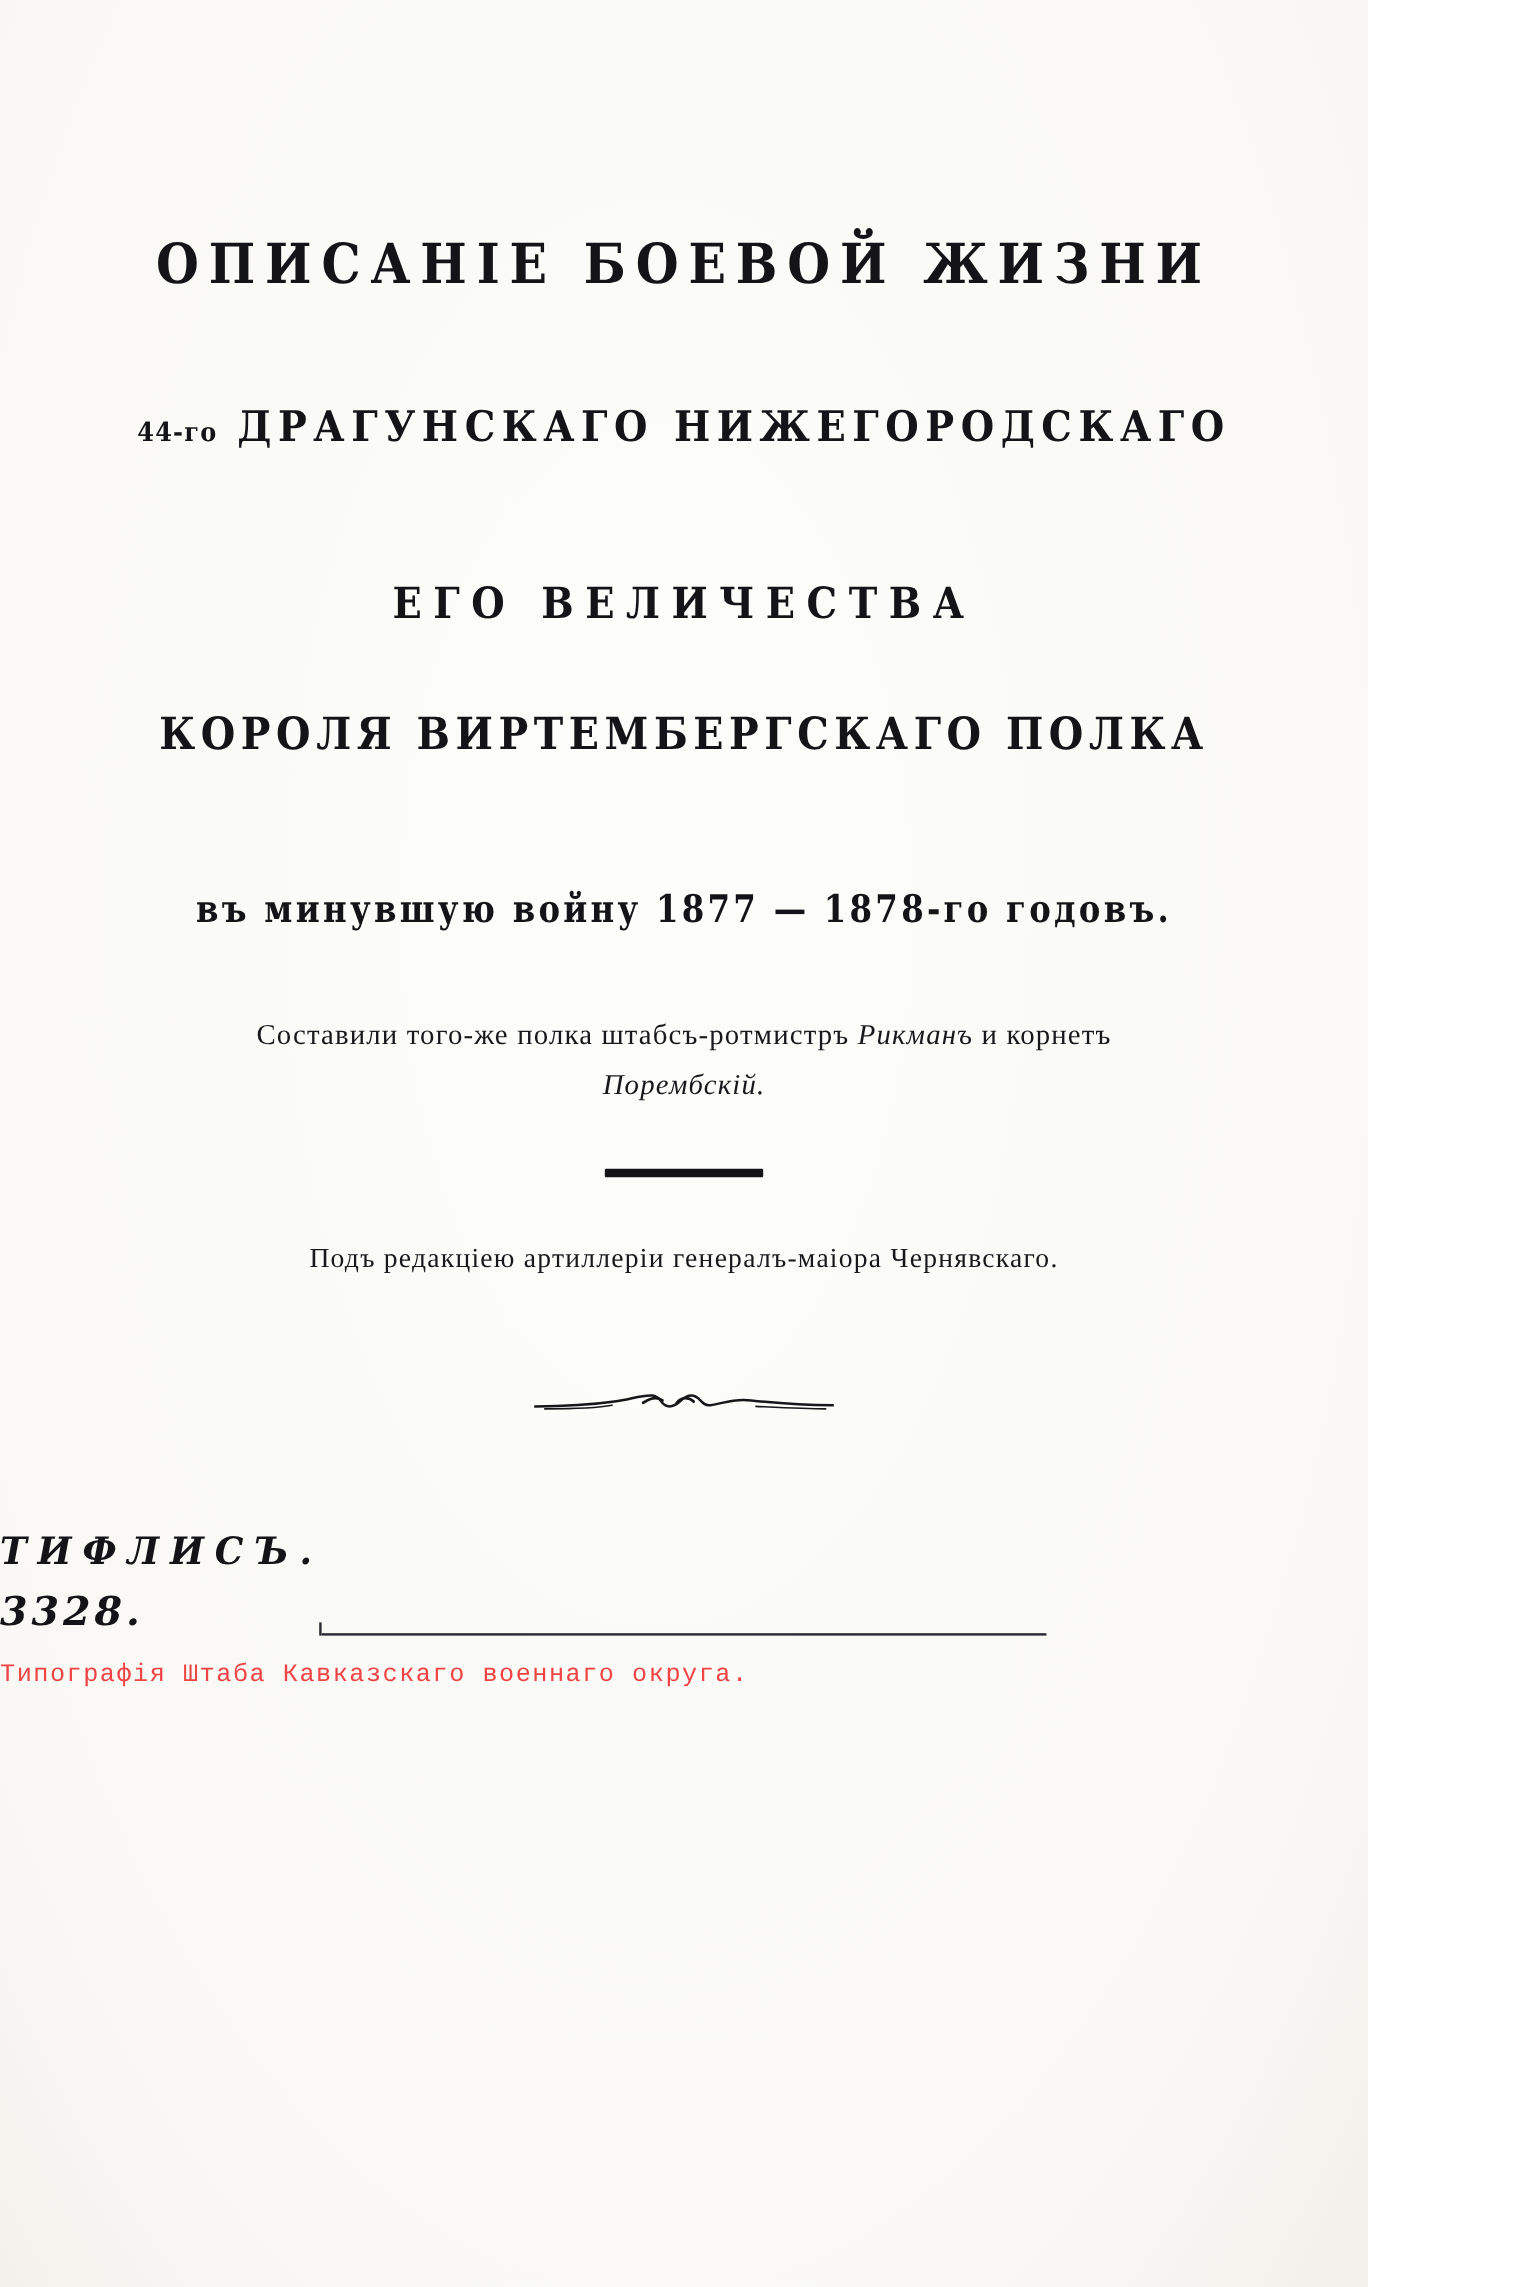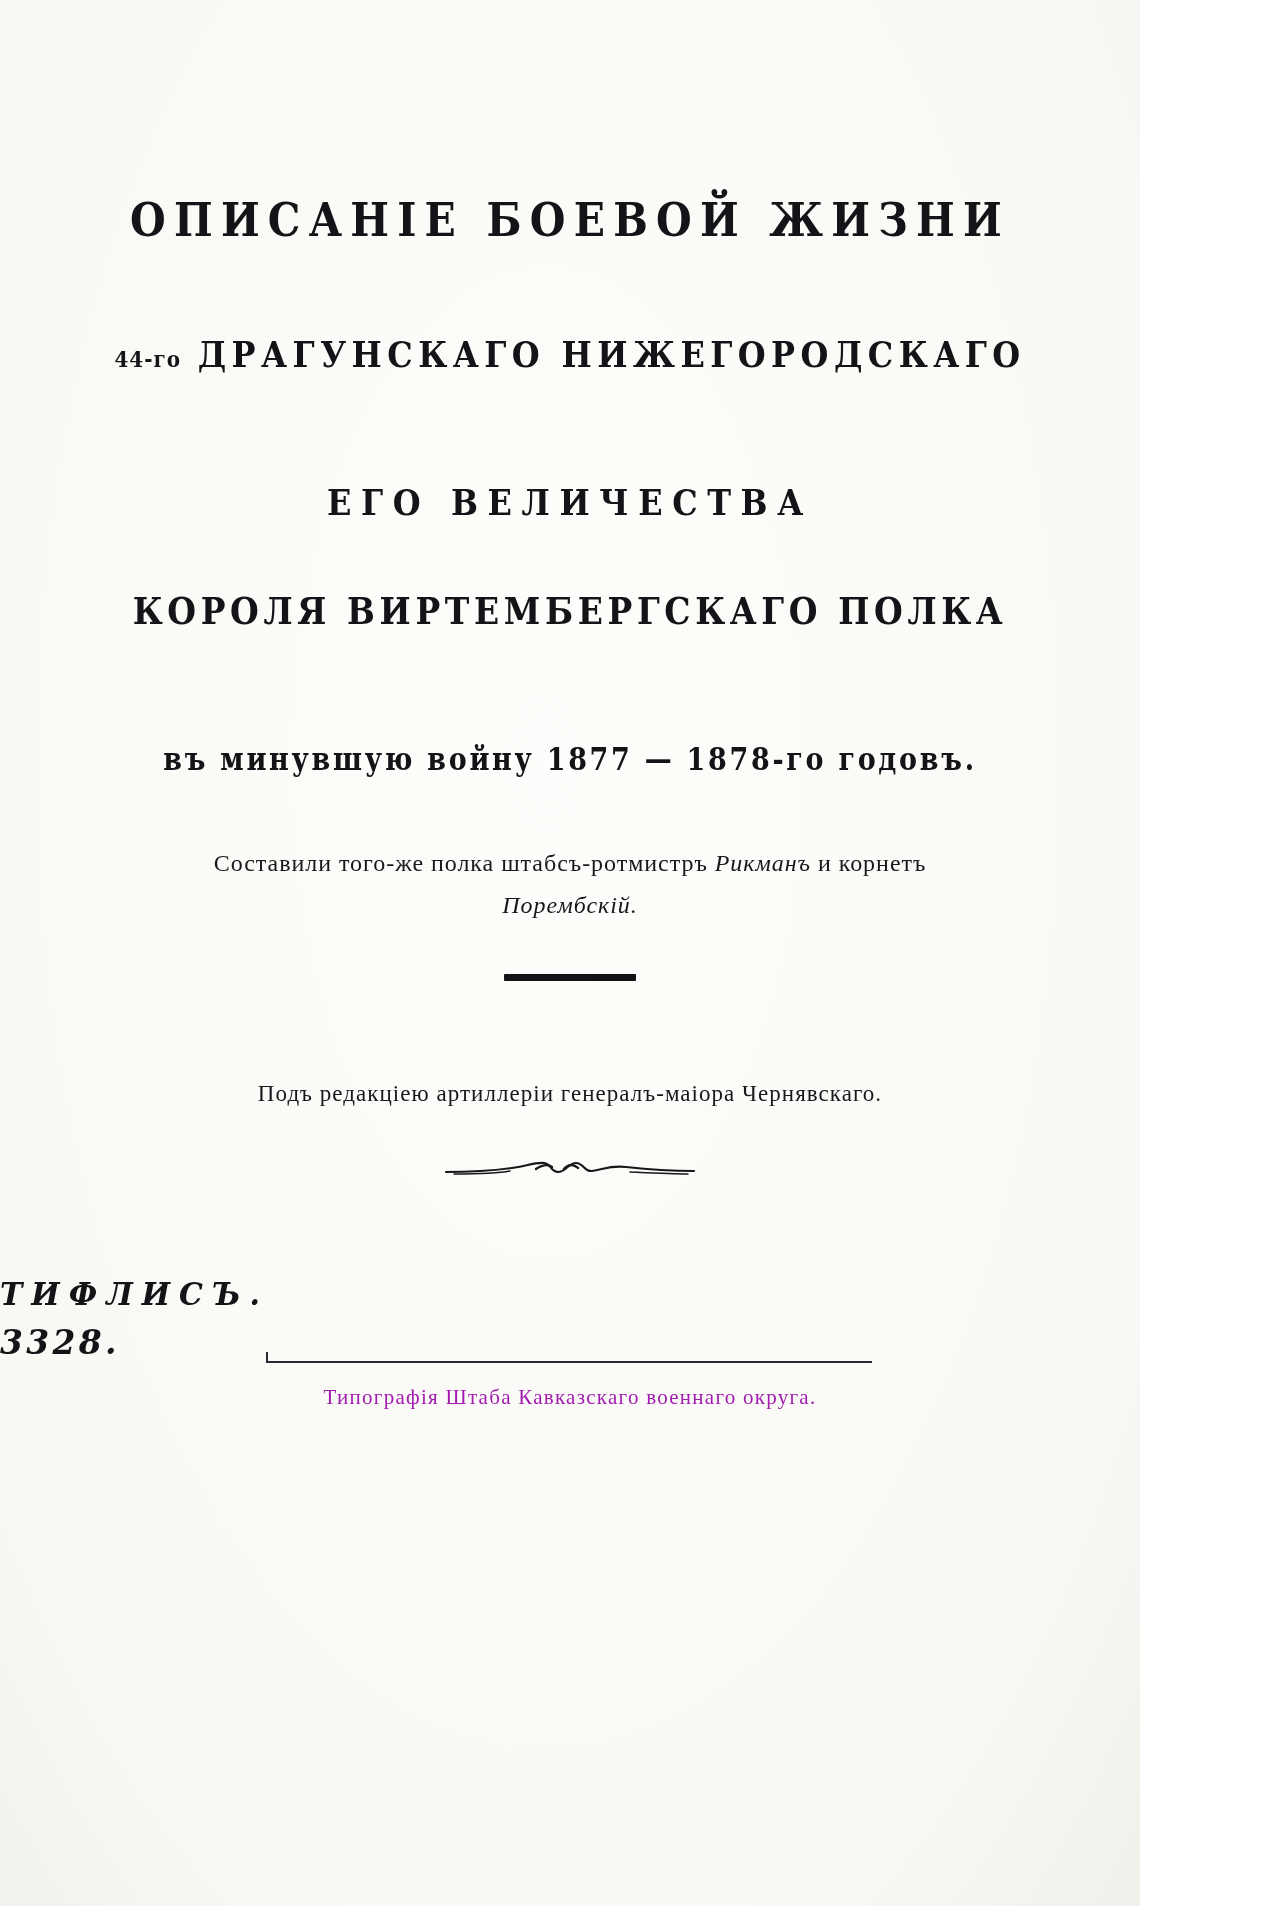--- a/index.html
+++ b/index.html
@@ -116,21 +116,20 @@
 
   .editor {
     position: absolute;
     left: 110px;
     right: 110px;
     top: 1036px;
     text-align: center;
     font-size: 23px;
     letter-spacing: 0.045em;
     color: #18171b;
-    margin-top: 45px;
   }
 
   .swash {
     position: absolute;
     left: 50%;
     top: 1150px;
     width: 260px;
     margin-left: -130px;
     height: 40px;
   }
@@ -175,24 +174,25 @@
     width: 2px;
     height: 11px;
     background: #2a2830;
   }
 
   .printer {
     position: absolute;
     left: 0;
     right: 0;
     top: 1385px;
-    text-align: center;
+    text-align: left;
     font-size: 21px;
     letter-spacing: 0.06em;
-    color: #a21caf;
+    color: #ef4444;
+    font-family: Liberation Mono, monospace;
   }
 </style>
 </head>
 <body>
 
 <div class="page">
   <div class="paper-tint"></div>
 
   <div class="title-block">
     <div class="line l1">ОПИСАНІЕ БОЕВОЙ ЖИЗНИ</div>

